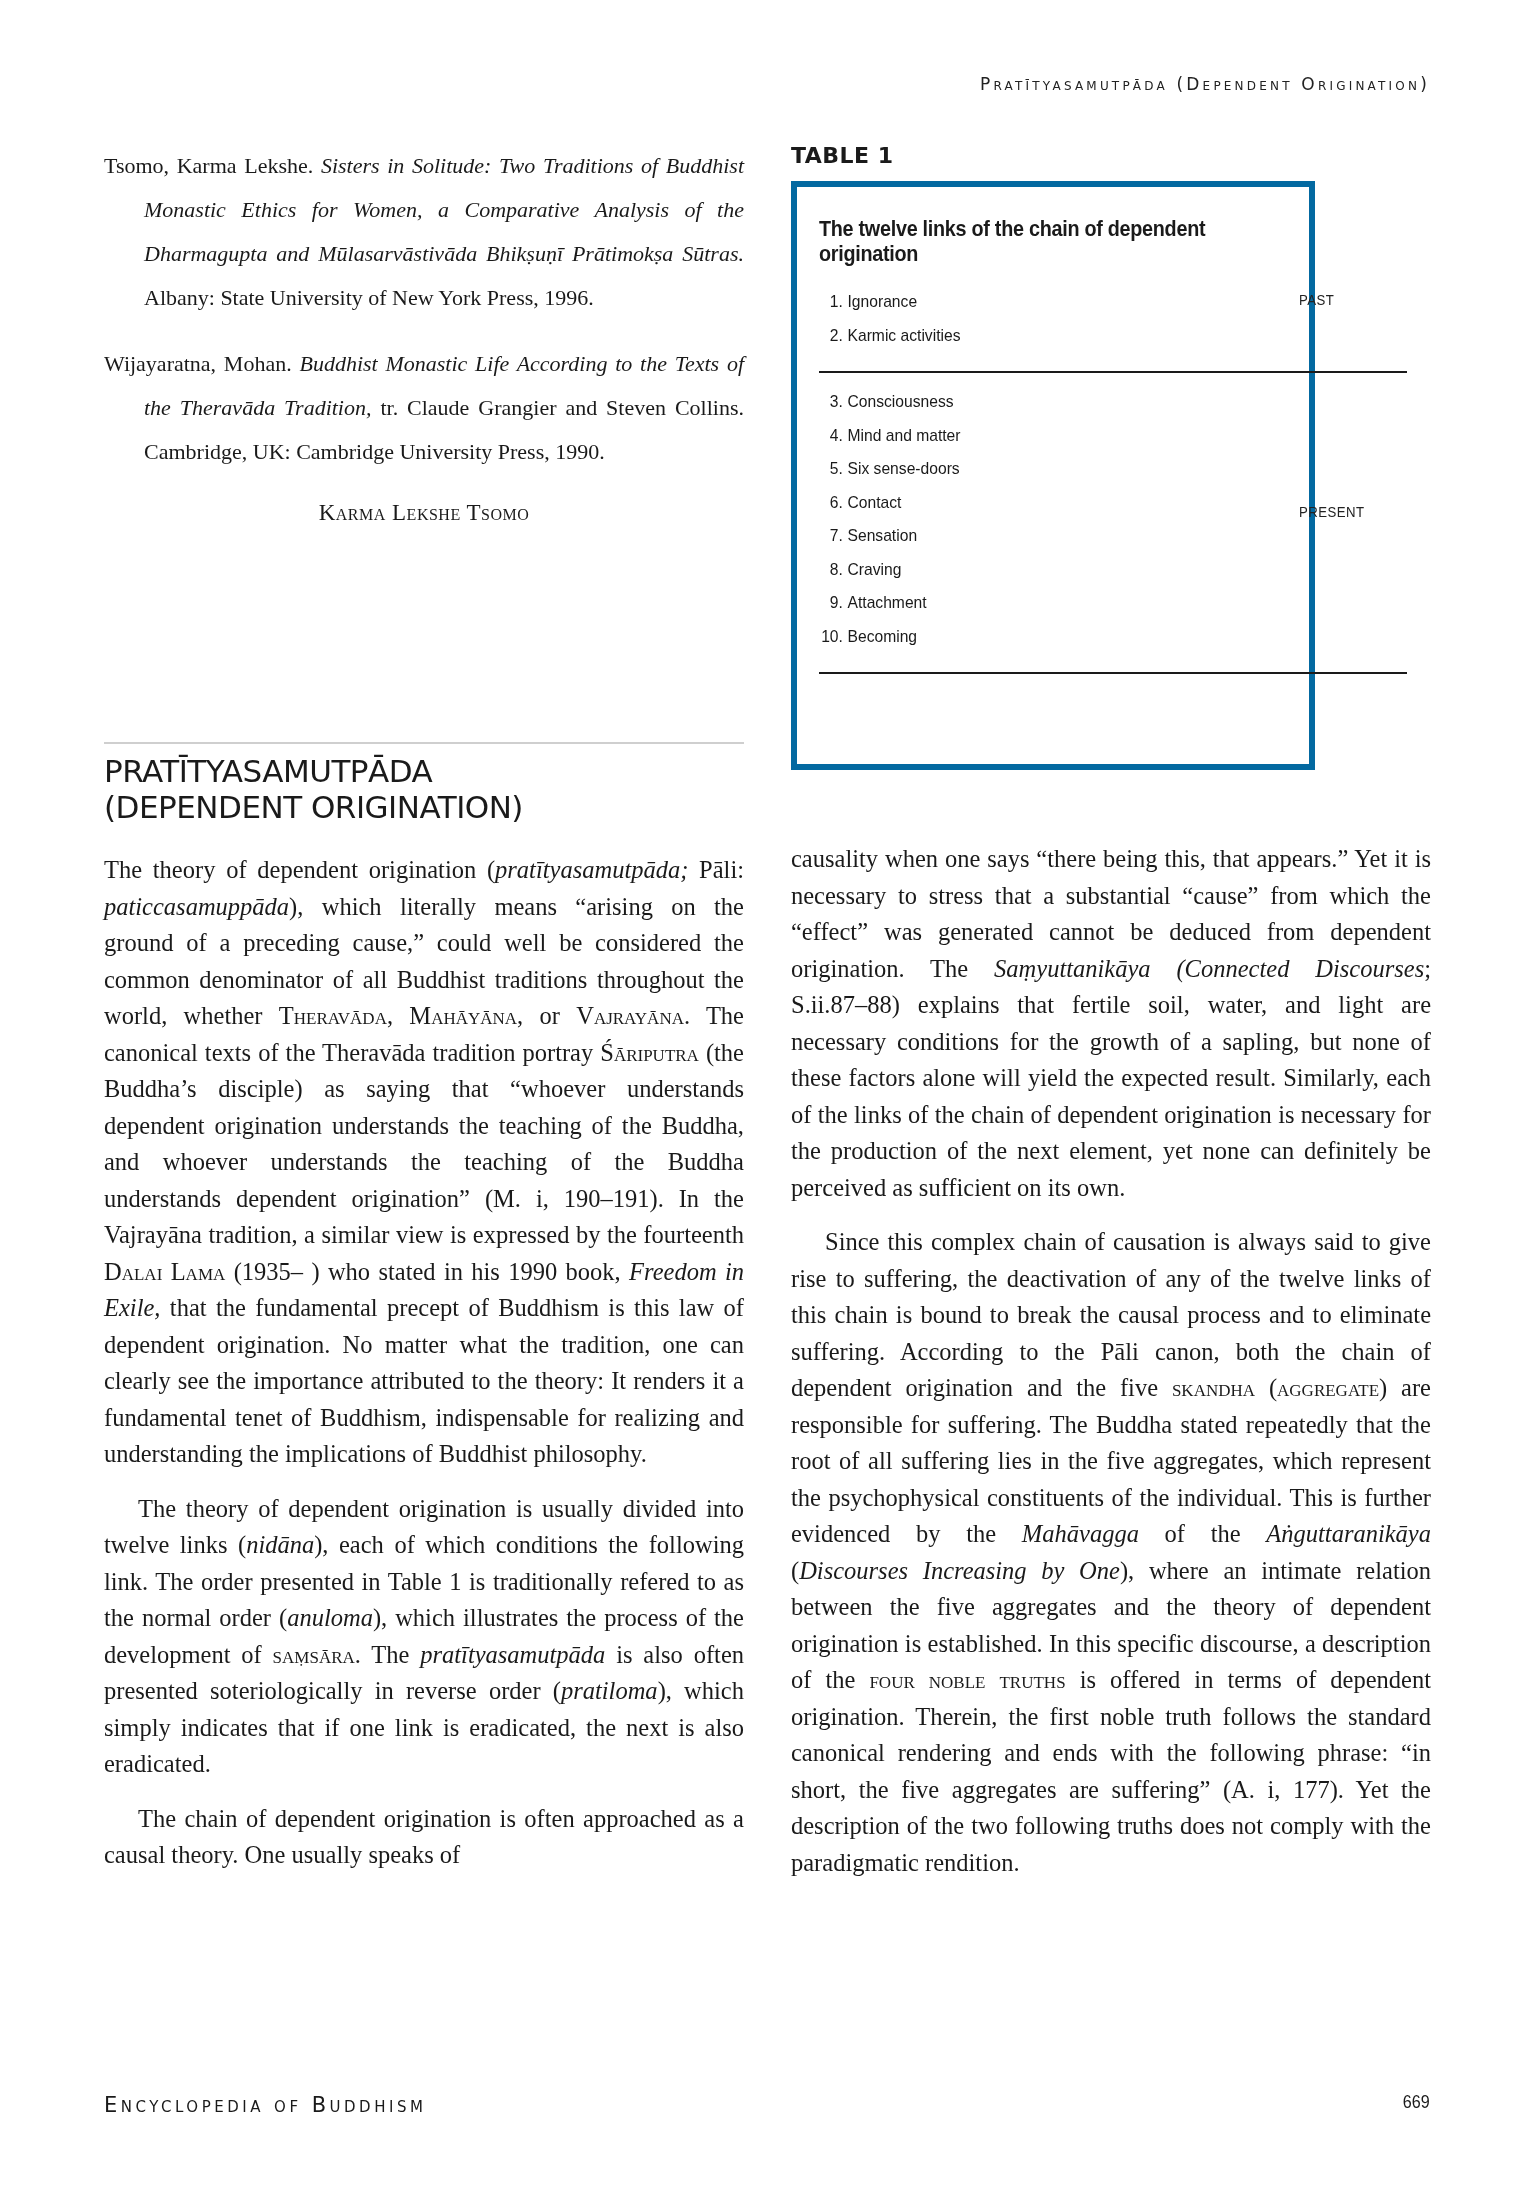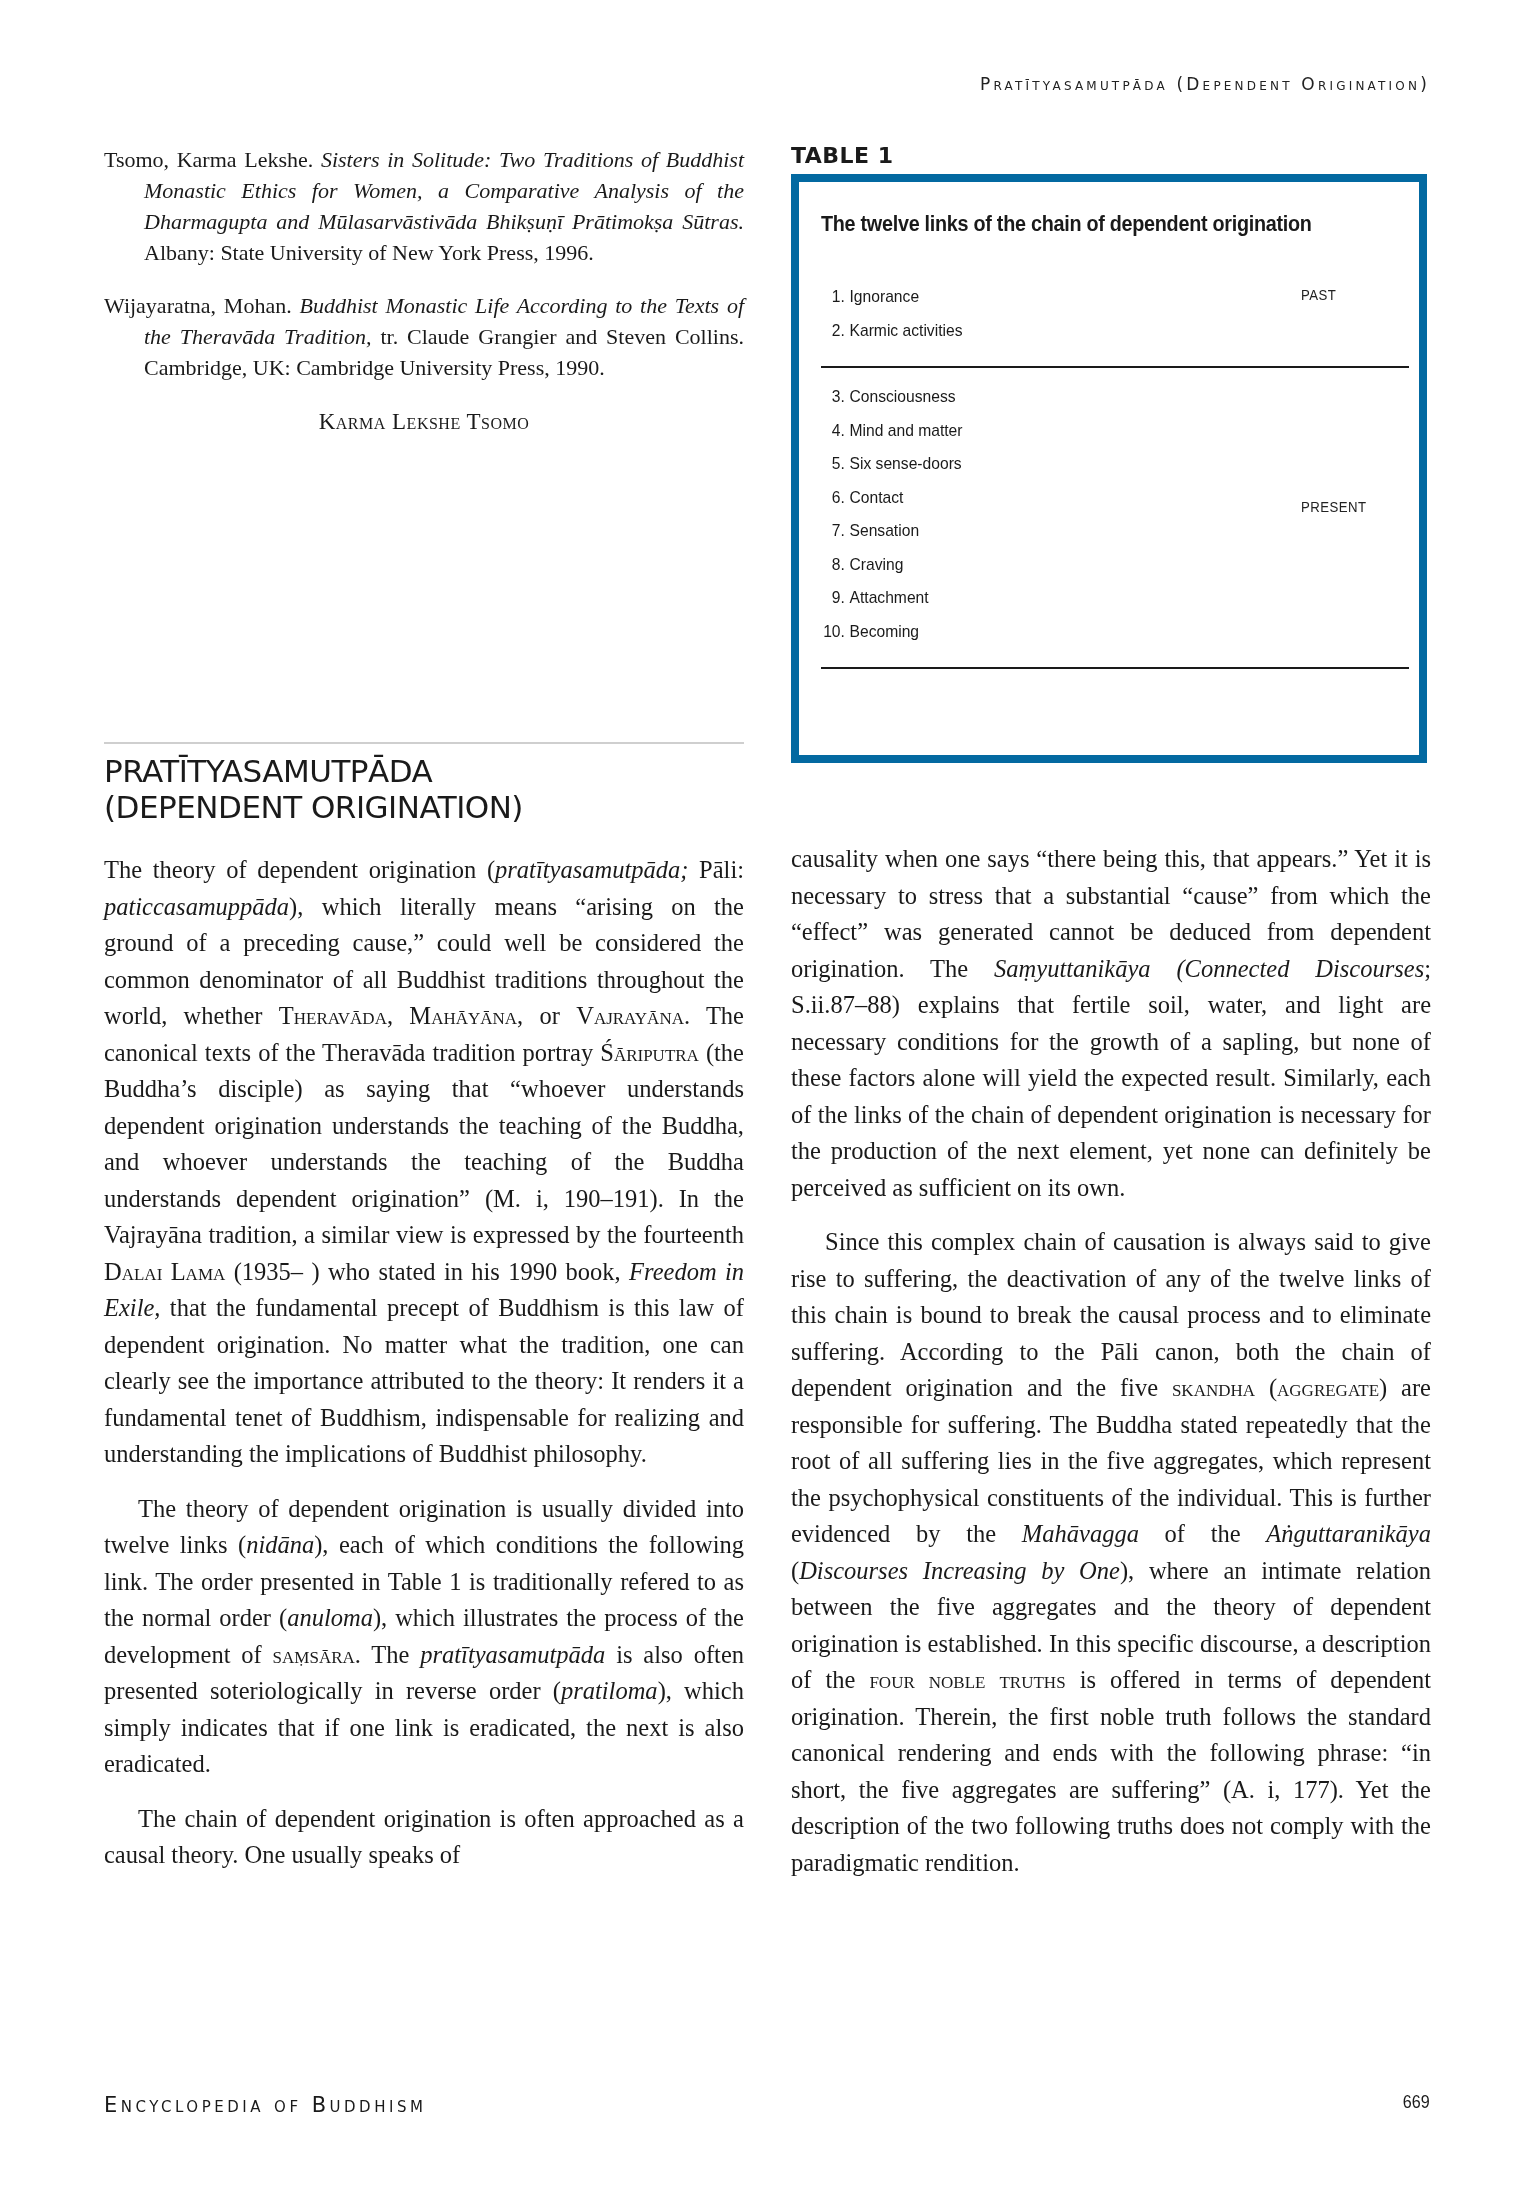--- a/index.html
+++ b/index.html
@@ -12,21 +12,21 @@
     position: absolute; top: 74px; right: 92px;
     font-family: "DejaVu Sans", "Liberation Sans", sans-serif;
     font-size: 17px; letter-spacing: 3.2px; font-variant: small-caps;
     color: #222;
   }
   .col { position: absolute; width: 640px; }
   .col-left { left: 104px; top: 144px; }
   .col-right { left: 791px; }
 
   .bib p {
-    margin: 0 0 22px 0; font-size: 22px; line-height: 31px;
+    margin: 0 0 22px 0; font-size: 22px; line-height: 44px;
     text-align: justify; padding-left: 40px; text-indent: -40px;
   }
   .bib i { font-style: italic; }
   .byline {
     text-align: center; font-size: 23px; font-variant: small-caps;
     margin-top: 26px; letter-spacing: 0.5px;
   }
   .rule {
     position: absolute; left: 104px; top: 742px; width: 640px; height: 2px;
     background: #cfcfcf;
@@ -43,22 +43,22 @@
   }
   .body-text p.indent { text-indent: 34px; }
   .sc { font-variant: small-caps; }
 
   .table-label {
     position: absolute; left: 791px; top: 143px;
     font-family: "DejaVu Sans", "Liberation Sans", sans-serif;
     font-weight: bold; font-size: 22px; letter-spacing: 0.5px;
   }
   .table-box {
-    position: absolute; left: 791px; top: 174px; width: 636px; height: 589px;
-    border: 8px solid #0369a1; box-sizing: border-box;
+    position: absolute; left: 791px; top: 181px; width: 524px; height: 589px;
+    border: 6px solid #0369a1; box-sizing: border-box;
   }
   .table-title {
     position: absolute; left: 22px; top: 30px;
     font-family: "Liberation Sans", "DejaVu Sans", sans-serif;
     font-weight: bold; font-size: 21.5px; letter-spacing: -0.3px;
     transform: scaleX(0.92); transform-origin: left;
   }
   .group {
     position: absolute; left: 22px; width: 580px;
   }

